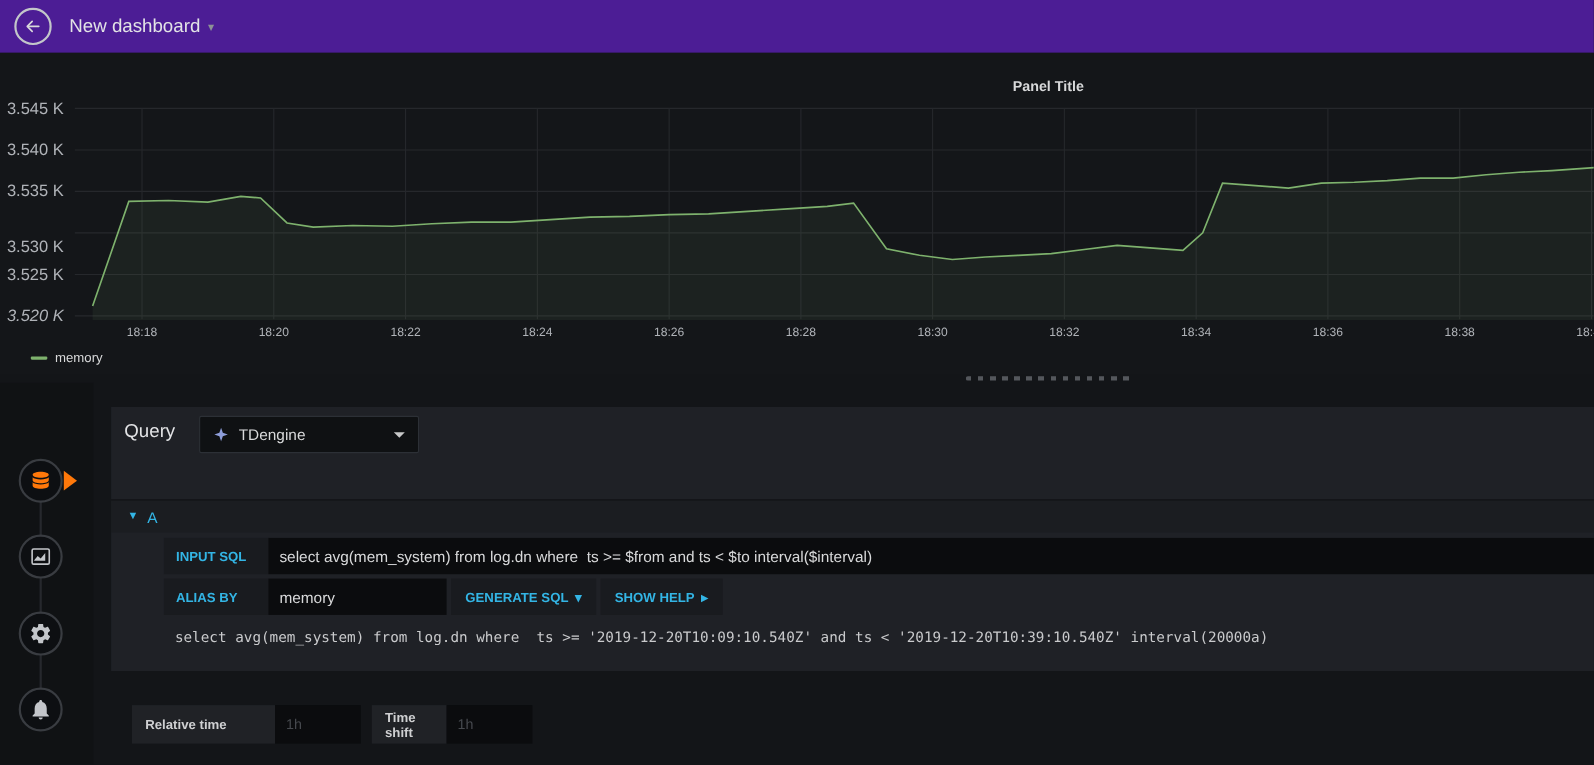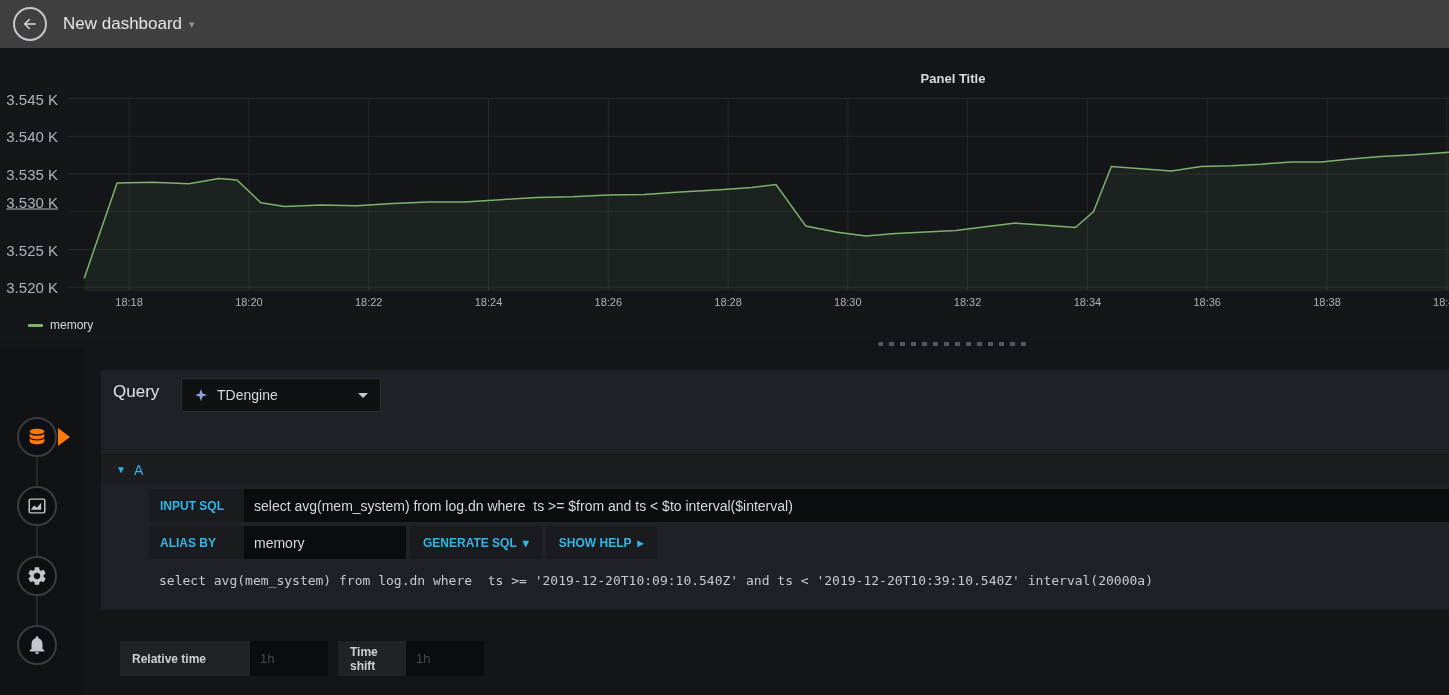--- a/index.html
+++ b/index.html
@@ -7,21 +7,21 @@
   body {
     background:#131518;
     font-family:"Liberation Sans", sans-serif;
     color:#d8d9da;
     overflow:hidden;
     --accent:#33b5e5; --green:#7eb26d; --orange:#ff780a;
   }
   .page { position:relative; width:1449px; height:695px; }
 
   
-  .topbar { position:absolute; top:0; left:0; right:0; height:48px; background:#404040;
+  .topbar { position:absolute; top:0; left:0; right:0; height:48px; background:#4c1d95;
             display:flex; align-items:center; padding-left:13px; }
   .back-btn { width:34px; height:34px; border-radius:50%; border:2px solid #c3c6ca;
               background:transparent; display:flex; align-items:center; justify-content:center; cursor:pointer; }
   .dash-title { margin-left:16px; font-size:17px; font-weight:500; color:#e3e4e6; cursor:pointer; }
   .dash-caret { margin-left:7px; color:#8d9196; font-size:11px; cursor:pointer; }
 
   
   .graph-panel { position:absolute; top:48px; left:0; width:1449px; height:292px;
                  background:#141619; overflow:hidden; }
   .panel-title { position:absolute; top:23px; left:953px; transform:translateX(-50%);
@@ -127,23 +127,23 @@
         <line class="grid" x1="1207.2" y1="50.5" x2="1207.2" y2="242.2"></line>
         <line class="grid" x1="1327.0" y1="50.5" x2="1327.0" y2="242.2"></line>
         <line class="grid" x1="1446.8" y1="50.5" x2="1446.8" y2="242.2"></line>
         <path d="M84.2,230.2L117.1,135.1L153.1,134.3L189.0,135.8L218.9,130.5L236.9,132.0L260.9,154.7L284.8,158.5L320.8,157.0L356.7,157.7L392.6,155.4L428.6,153.9L464.5,153.9L500.4,151.7L536.4,149.4L572.3,148.7L608.3,147.1L644.2,146.4L680.1,144.1L716.1,141.9L752.0,139.6L776.0,136.6L805.9,178.1L835.9,184.1L865.8,187.9L895.8,185.6L925.7,184.1L955.7,182.6L985.6,178.8L1015.6,175.1L1045.5,177.3L1075.4,179.6L1093.4,163.7L1111.4,118.5L1141.3,120.7L1171.3,123.0L1201.2,118.5L1231.2,117.7L1261.1,116.2L1291.1,113.9L1321.0,113.9L1351.0,110.9L1380.9,108.6L1410.9,107.1L1452.8,104.1L1452.8,243L84.2,243Z" fill="#7eb26d" fill-opacity="0.08" stroke="none"></path>
         <path d="M84.2,230.2L117.1,135.1L153.1,134.3L189.0,135.8L218.9,130.5L236.9,132.0L260.9,154.7L284.8,158.5L320.8,157.0L356.7,157.7L392.6,155.4L428.6,153.9L464.5,153.9L500.4,151.7L536.4,149.4L572.3,148.7L608.3,147.1L644.2,146.4L680.1,144.1L716.1,141.9L752.0,139.6L776.0,136.6L805.9,178.1L835.9,184.1L865.8,187.9L895.8,185.6L925.7,184.1L955.7,182.6L985.6,178.8L1015.6,175.1L1045.5,177.3L1075.4,179.6L1093.4,163.7L1111.4,118.5L1141.3,120.7L1171.3,123.0L1201.2,118.5L1231.2,117.7L1261.1,116.2L1291.1,113.9L1321.0,113.9L1351.0,110.9L1380.9,108.6L1410.9,107.1L1452.8,104.1" fill="none" stroke="#7eb26d" stroke-width="1.5"></path>
       </svg>
     <div id="y-labels" class="y-labels">
         <div class="y-tick" style="top: 50.5px;">3.545 K</div>
         <div class="y-tick" style="top: 88.3px;">3.540 K</div>
         <div class="y-tick" style="top: 126px;">3.535 K</div>
-        <div class="y-tick" style="top: 154px; text-decoration: underline;">3.530 K</div>
+        <div class="y-tick" style="top: 177px;">3.530 K</div>
         <div class="y-tick" style="top: 201.5px;">3.525 K</div>
-        <div class="y-tick" style="top: 239.2px;">3.520 K</div>
+        <div class="y-tick" style="top: 239.2px; font-style: italic;">3.520 K</div>
       </div>
     <div id="x-labels">
         <div class="x-tick" style="left: 129.1px;">18:18</div>
         <div class="x-tick" style="left: 248.9px;">18:20</div>
         <div class="x-tick" style="left: 368.7px;">18:22</div>
         <div class="x-tick" style="left: 488.5px;">18:24</div>
         <div class="x-tick" style="left: 608.3px;">18:26</div>
         <div class="x-tick" style="left: 728.1px;">18:28</div>
         <div class="x-tick" style="left: 847.8px;">18:30</div>
         <div class="x-tick" style="left: 967.6px;">18:32</div>

